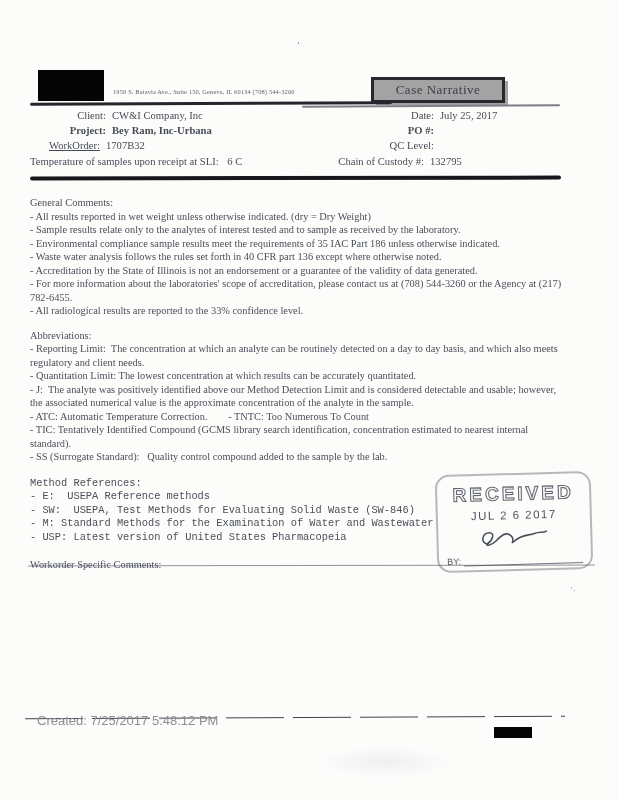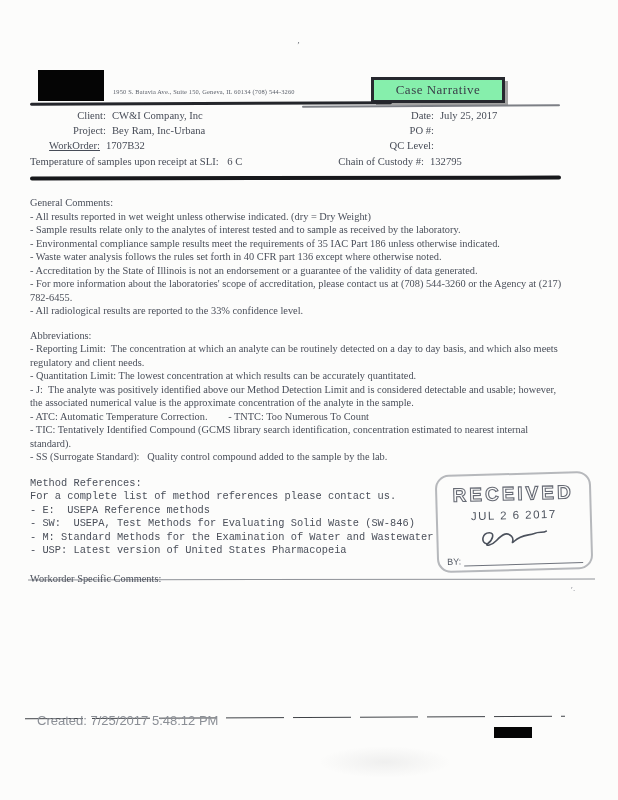--- a/index.html
+++ b/index.html
@@ -10,21 +10,21 @@
     font-family:"Liberation Serif", serif;
     color:#474c57;
     overflow:hidden;
   }
   
   .logo-box{position:absolute;left:38px;top:70px;width:66px;height:31px;background:#050505;}
   .company-name{position:absolute;left:111px;top:67px;font-size:13.5px;font-weight:bold;letter-spacing:.4px;color:#343841;}
   .company-address{position:absolute;left:113px;top:88px;font-size:6.4px;color:#5c616b;letter-spacing:.15px;}
   .narrative-box{
     position:absolute;left:371px;top:77px;width:128px;height:20px;
-    border:3px solid #26282e;background:#86efac;
+    border:3px solid #26282e;background:#a3a3a3;
     box-shadow:4px 3px 0 -1px rgba(90,90,90,.55);
     display:flex;align-items:center;justify-content:center;
     font-size:13px;color:#3a3e48;letter-spacing:.5px;
   }
   .header-rule-a{position:absolute;left:30px;top:102px;width:362px;height:3px;background:#24262b;border-radius:2px;transform:rotate(-.25deg);}
   .header-rule-b{position:absolute;left:302px;top:105px;width:258px;height:2px;background:#7c7f85;border-radius:2px;transform:rotate(-.35deg);}
   
   .info-row{position:absolute;left:30px;width:532px;display:flex;font-size:10.6px;}
   .info-left{display:flex;width:276px;}
   .info-right{display:flex;flex:1;align-items:flex-end;}
@@ -98,21 +98,21 @@
   <div class="info-row" style="top:110px;">
     <div class="info-left">
       <span class="lbl-l">Client:</span>
       <span class="val">CW&amp;I Company, Inc</span>
     </div>
     <div class="info-right">
       <span class="lbl-r">Date:</span>
       <span class="val">July 25, 2017</span>
     </div>
   </div>
-  <div class="info-row" style="top:125px;">
+  <div class="info-row" style="top:125px;font-weight:bold;">
     <div class="info-left">
       <span class="lbl-l">Project:</span>
       <span class="val">Bey Ram, Inc-Urbana</span>
     </div>
     <div class="info-right">
       <span class="lbl-r">PO #:</span>
       <span class="val"></span>
     </div>
   </div>
   <div class="info-row" style="top:140px;">
@@ -156,21 +156,20 @@
       <div class="line">- Reporting Limit:&nbsp; The concentration at which an analyte can be routinely detected on a day to day basis, and which also meets regulatory and client needs.</div>
       <div class="line">- Quantitation Limit: The lowest concentration at which results can be accurately quantitated.</div>
       <div class="line">- J:&nbsp; The analyte was positively identified above our Method Detection Limit and is considered detectable and usable; however, the associated numerical value is the approximate concentration of the analyte in the sample.</div>
       <div class="line">- ATC: Automatic Temperature Correction.&nbsp;&nbsp;&nbsp;&nbsp;&nbsp;&nbsp;&nbsp; - TNTC: Too Numerous To Count</div>
       <div class="line">- TIC: Tentatively Identified Compound (GCMS library search identification, concentration estimated to nearest internal standard).</div>
       <div class="line">- SS (Surrogate Standard):&nbsp;&nbsp; Quality control compound added to the sample by the lab.</div>
     </div>
 
     <div class="section sec-method">
       <div class="heading">Method References:</div>
-      <div class="line">For a complete list of method references please contact us.</div>
       <div class="line">- E:&nbsp; USEPA Reference methods</div>
       <div class="line">- SW:&nbsp; USEPA, Test Methods for Evaluating Solid Waste (SW-846)</div>
       <div class="line">- M: Standard Methods for the Examination of Water and Wastewater</div>
       <div class="line">- USP: Latest version of United States Pharmacopeia</div>
     </div>
 
     <div class="section sec-workorder">
       <div class="wo-line"></div>
       <span class="wo-heading">Workorder Specific Comments:</span>
     </div>

